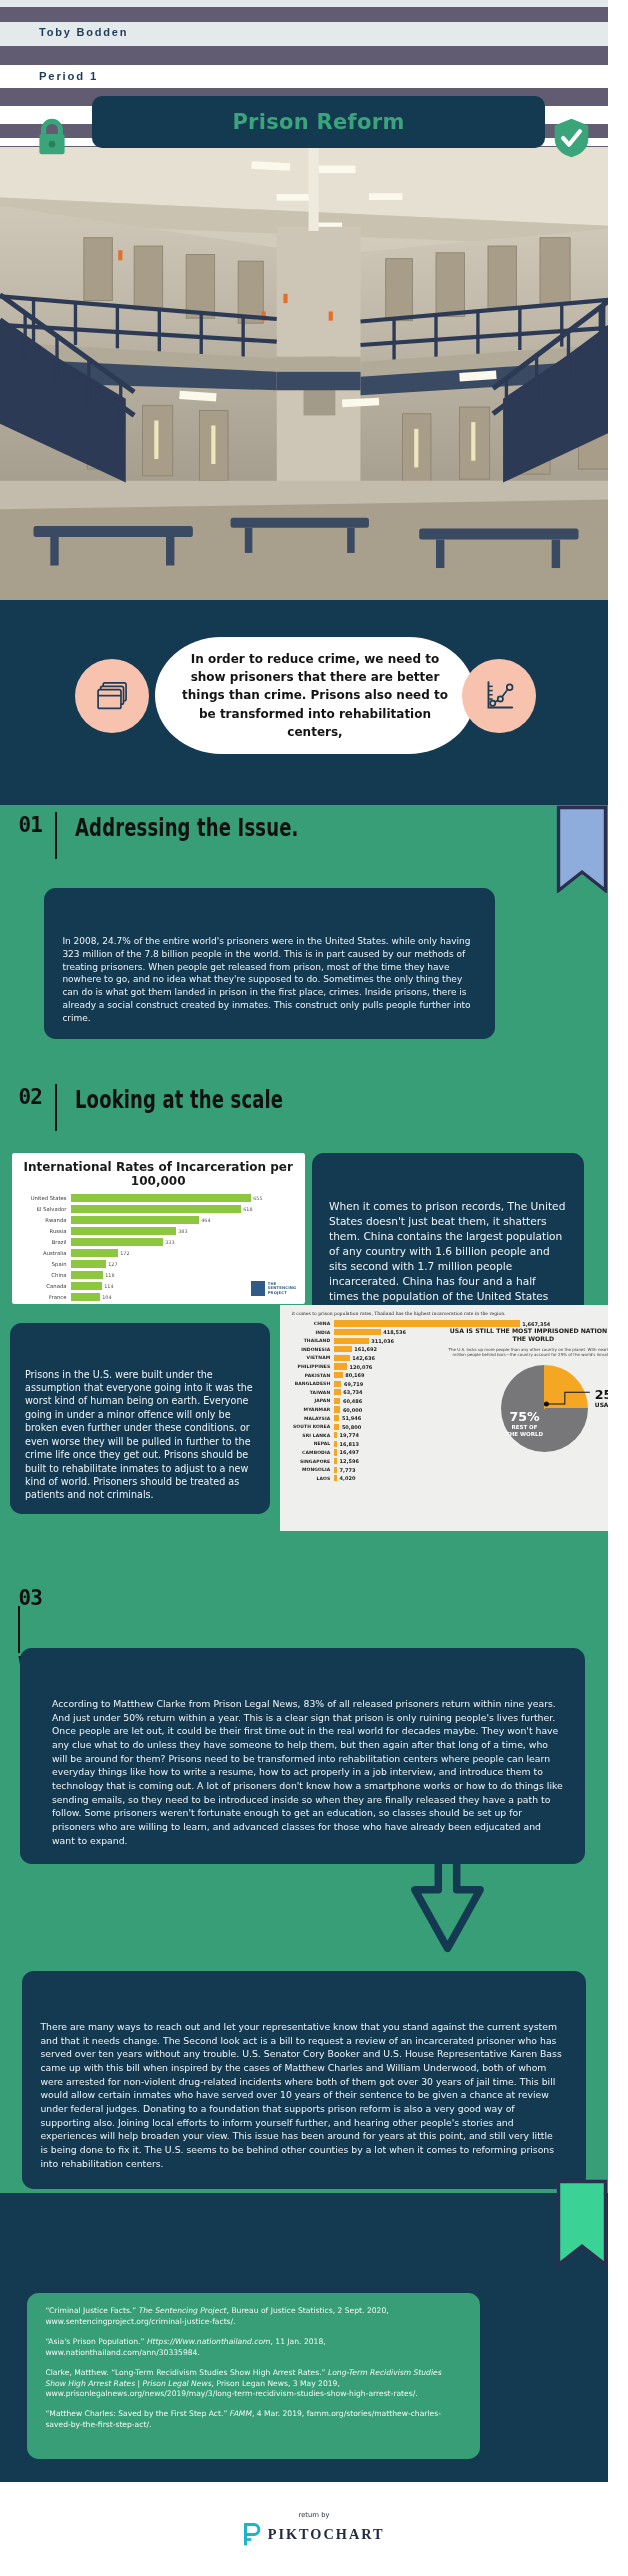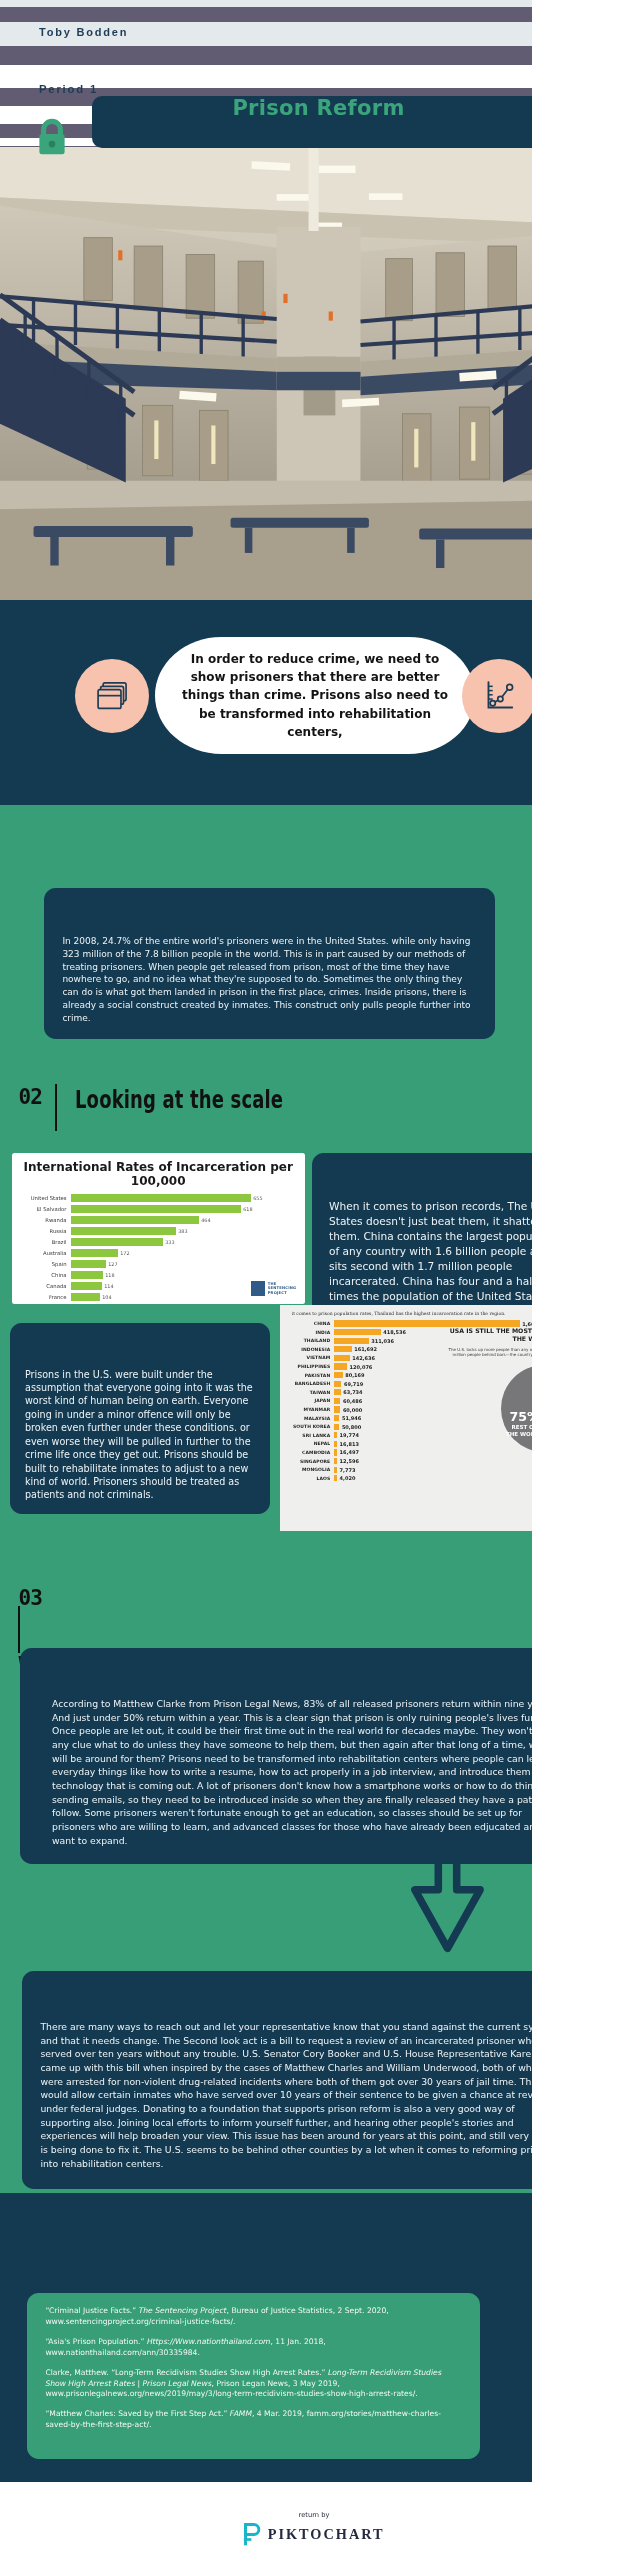--- a/index.html
+++ b/index.html
@@ -2,21 +2,21 @@
 <html style="font-size:13.4px"><head>
 <meta charset="utf-8">
 <style>
   * { box-sizing: border-box; margin: 0; padding: 0; }
   html, body { background: #ffffff; }
   body {
     width: 628px;
     font-family: "Liberation Sans", sans-serif;
     -webkit-font-smoothing: antialiased;
   }
-  .page { position: relative; width: 532px; height: 2576px; overflow: hidden; background:#eab308; }
+  .page { position: relative; width: 608px; height: 2576px; overflow: hidden; background:#eab308; }
 
   
   .header-zone { position: relative; width: 628px; height: 147px; background: #625c72; }
   .stripe { position: absolute; left: 0; width: 628px; }
 
   .s1 { top: 0;   height: 6.7px;  background:#e4e9ec; }
   .s2 { top: 6.7px; height: 15px; background:#625c72; }
   .s3 { top: 22px; height: 24px; background:#e4e9ec; }
   .s4 { top: 46px; height: 19px; background:#625c72; }
   .s5 { top: 65px; height: 22.6px; background:#ffffff; }
@@ -26,27 +26,27 @@
   .s9 { top: 138px; height: 8.4px; background:#ffffff; }
 
   .name-label {
     position: absolute; left: 39px; top: 26px;
     font-size: 11px; font-weight: 700; letter-spacing: 1.8px;
     color: #1d3d57; z-index: 5;
   }
   .period-label {
     position: absolute; left: 39px; top: 70px;
     font-size: 11.3px; font-weight: 700; letter-spacing: 1.8px;
-    color: #1d3d57; z-index: 5; margin-top: 13px;
+    color: #1d3d57; z-index: 5;
   }
 
   .title-card {
     position: absolute; left: 92px; top: 96px; width: 453px; height: 52px;
     background: #143a52; border-radius: 10px; z-index: 6;
-    display: flex; justify-content: center;
+    display: flex; align-items: center; justify-content: center;
   }
   .title-card-text {
     color: #3aa57a; font-size: 21px; font-weight: 700; letter-spacing: 0.3px;
     font-family: "DejaVu Sans", sans-serif;
   }
 
   .lock-icon { position: absolute; left: 35px; top: 118px; z-index: 7; }
   .shield-icon { position: absolute; left: 553px; top: 117px; z-index: 7; }
 
   
@@ -437,20 +437,25 @@
   </div>
 
   <div class="green-body"></div>
 
   <div class="ribbon-blue">
     <svg width="52" height="88" viewBox="0 0 62 105">
       <path d="M3 3 H59 V102 L31 80 L3 102 Z" fill="#8eaddc" stroke="#2a2f4f" stroke-width="4"></path>
     </svg>
   </div>
 
+  <div class="section-head" style="left:18.4px; top:815px;">
+    <div class="sec-num">01</div>
+    <div class="sec-rule"></div>
+    <div class="sec-title">Addressing the Issue.</div>
+  </div>
   <div class="navy-card" style="left:44px; top:888px; width:451px; padding:15px 20px 15px 18.4px;">
     <p>In 2008, 24.7% of the entire world's prisoners were in the United States. while only having 323 million of the 7.8 billion people in the world. This is in part caused by our methods of treating prisoners. When people get released from prison, most of the time they have nowhere to go, and no idea what they're supposed to do. Sometimes the only thing they can do is what got them landed in prison in the first place, crimes. Inside prisons, there is already a social construct created by inmates. This construct only pulls people further into crime.</p>
   </div>
 
   <div class="section-head" style="left:18.4px; top:1087px;">
     <div class="sec-num">02</div>
     <div class="sec-rule"></div>
     <div class="sec-title">Looking at the scale</div>
   </div>
 

